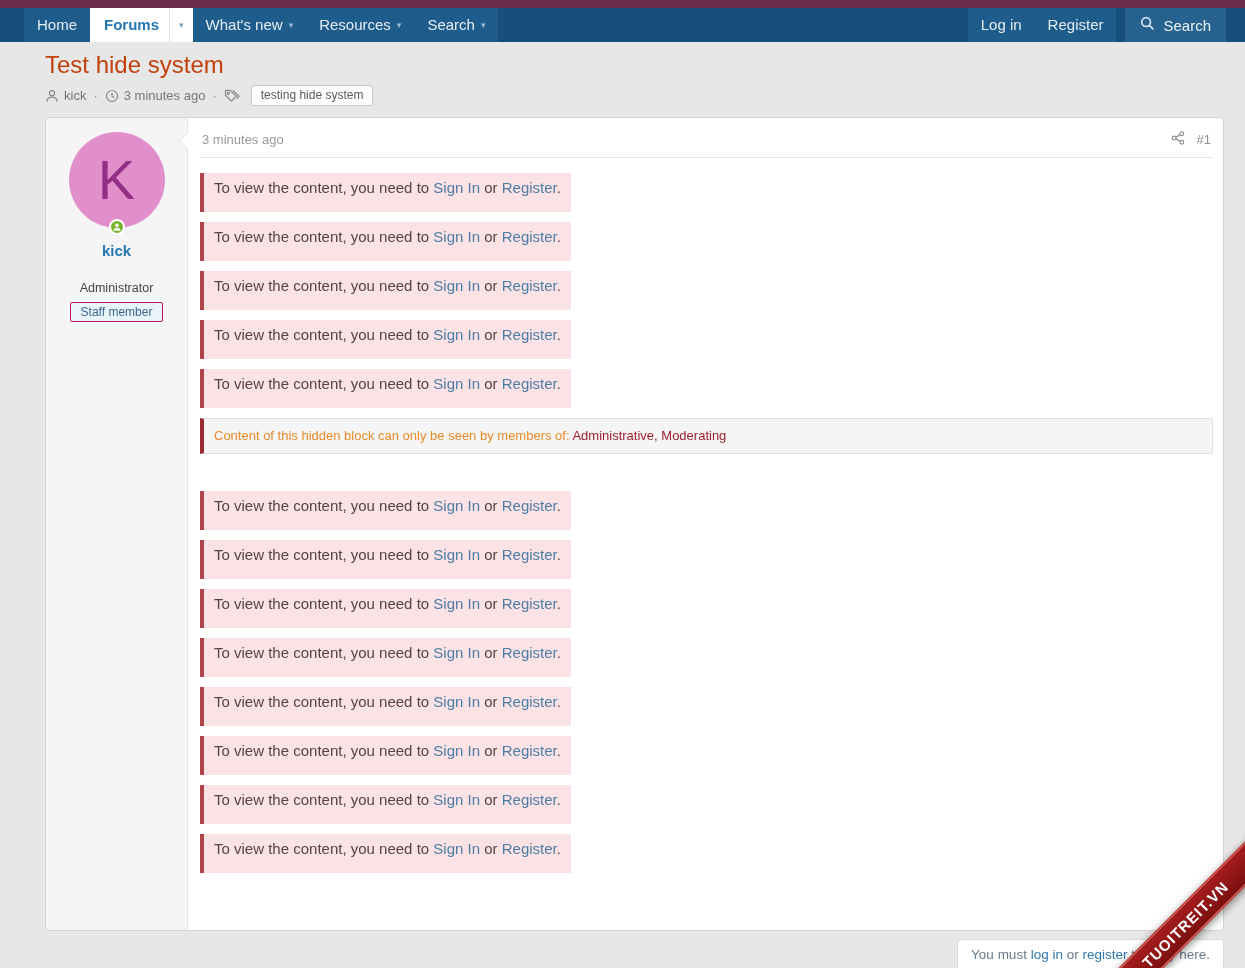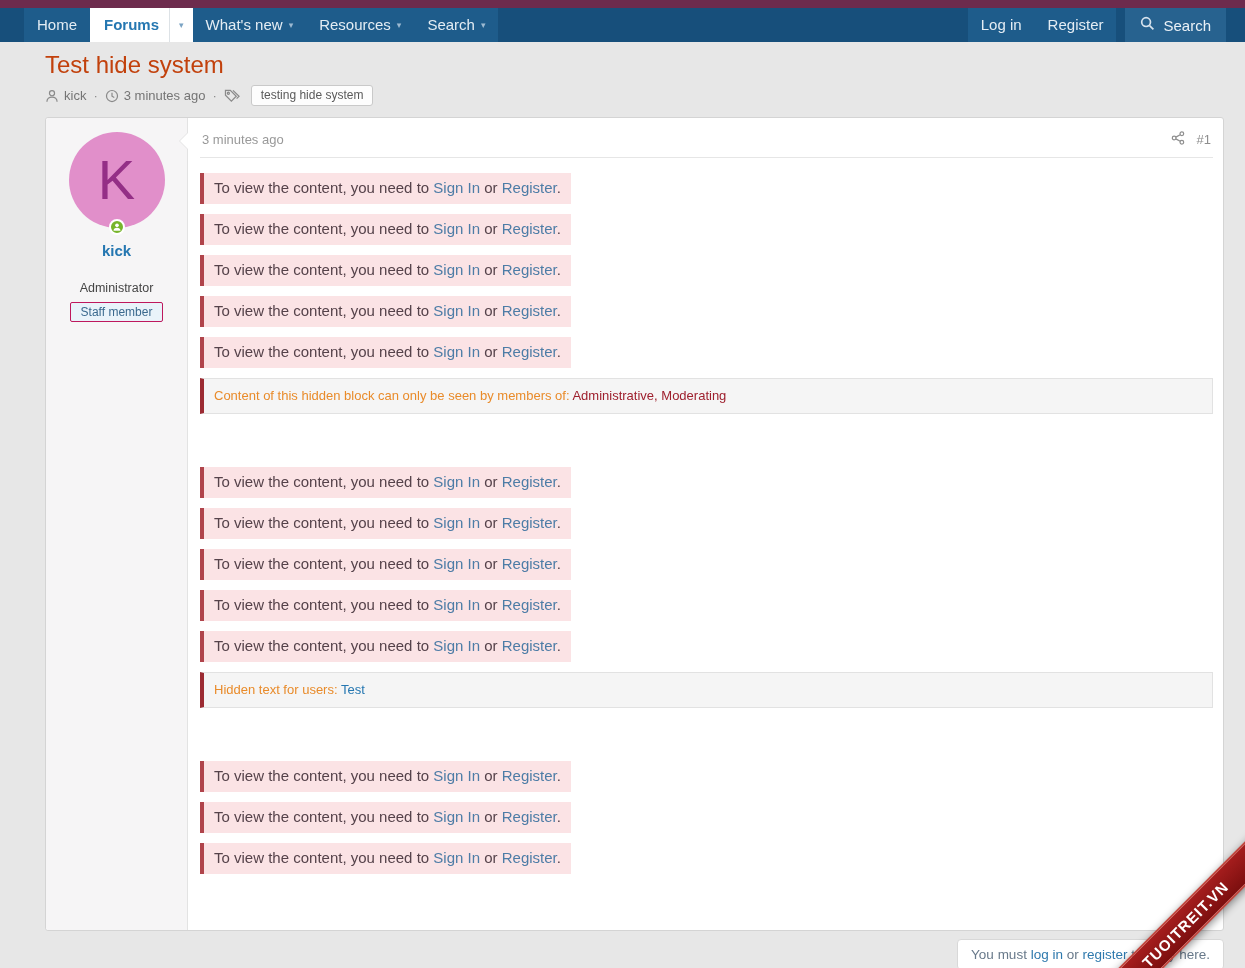--- a/index.html
+++ b/index.html
@@ -102,24 +102,24 @@
   }
   .txt-orange { color:#e98b2a; }
   .txt-darkred { color:#9e1f2d; }
   .txt-bluelink { color:#2577b1; }
 
   .hide-group { margin-bottom:6px; }
   .hide-row { margin-bottom:10px; }
   .hide-row:last-child { margin-bottom:10px; }
   .hide-block {
     display:inline-block; background:#fbe3e5; border-left:4px solid #b0444b;
-    padding:5px 10px 6px; font-size:15px; line-height:20px; color:#55424a;
+    padding:5px 10px 14px; font-size:15px; line-height:20px; color:#55424a;
   }
   .hide-block a { color:#4d7ca6; }
-  .notice.mid { margin-bottom:53px; margin-top:6px; }
+  .notice.mid { margin-bottom:37px; margin-top:6px; }
 
   
   .footer-row { display:flex; justify-content:flex-end; padding:8px 21px 0 0; }
   .reply-notice {
     background:#fff; border:1px solid #d8d8d8; border-radius:4px;
     padding:7px 13px; font-size:13.5px; color:#68798a;
   }
   .reply-notice a { color:#2e79ad; }
 
   
@@ -255,23 +255,20 @@
       </div>
 
       <div class="hide-group">
         <div class="hide-row"><div class="hide-block"><span>To view the content, you need to </span><a>Sign In</a><span> or </span><a>Register</a><span>.</span></div></div>
         <div class="hide-row"><div class="hide-block"><span>To view the content, you need to </span><a>Sign In</a><span> or </span><a>Register</a><span>.</span></div></div>
         <div class="hide-row"><div class="hide-block"><span>To view the content, you need to </span><a>Sign In</a><span> or </span><a>Register</a><span>.</span></div></div>
         <div class="hide-row"><div class="hide-block"><span>To view the content, you need to </span><a>Sign In</a><span> or </span><a>Register</a><span>.</span></div></div>
         <div class="hide-row"><div class="hide-block"><span>To view the content, you need to </span><a>Sign In</a><span> or </span><a>Register</a><span>.</span></div></div>
       </div>
 
-      <div class="notice mid">
-        <span class="txt-orange">Hidden text for users: </span><a class="txt-bluelink">Test</a>
-      </div>
 
       <div class="hide-group">
         <div class="hide-row"><div class="hide-block"><span>To view the content, you need to </span><a>Sign In</a><span> or </span><a>Register</a><span>.</span></div></div>
         <div class="hide-row"><div class="hide-block"><span>To view the content, you need to </span><a>Sign In</a><span> or </span><a>Register</a><span>.</span></div></div>
         <div class="hide-row"><div class="hide-block"><span>To view the content, you need to </span><a>Sign In</a><span> or </span><a>Register</a><span>.</span></div></div>
       </div>
 
     </div>
   </div>
 </article>

